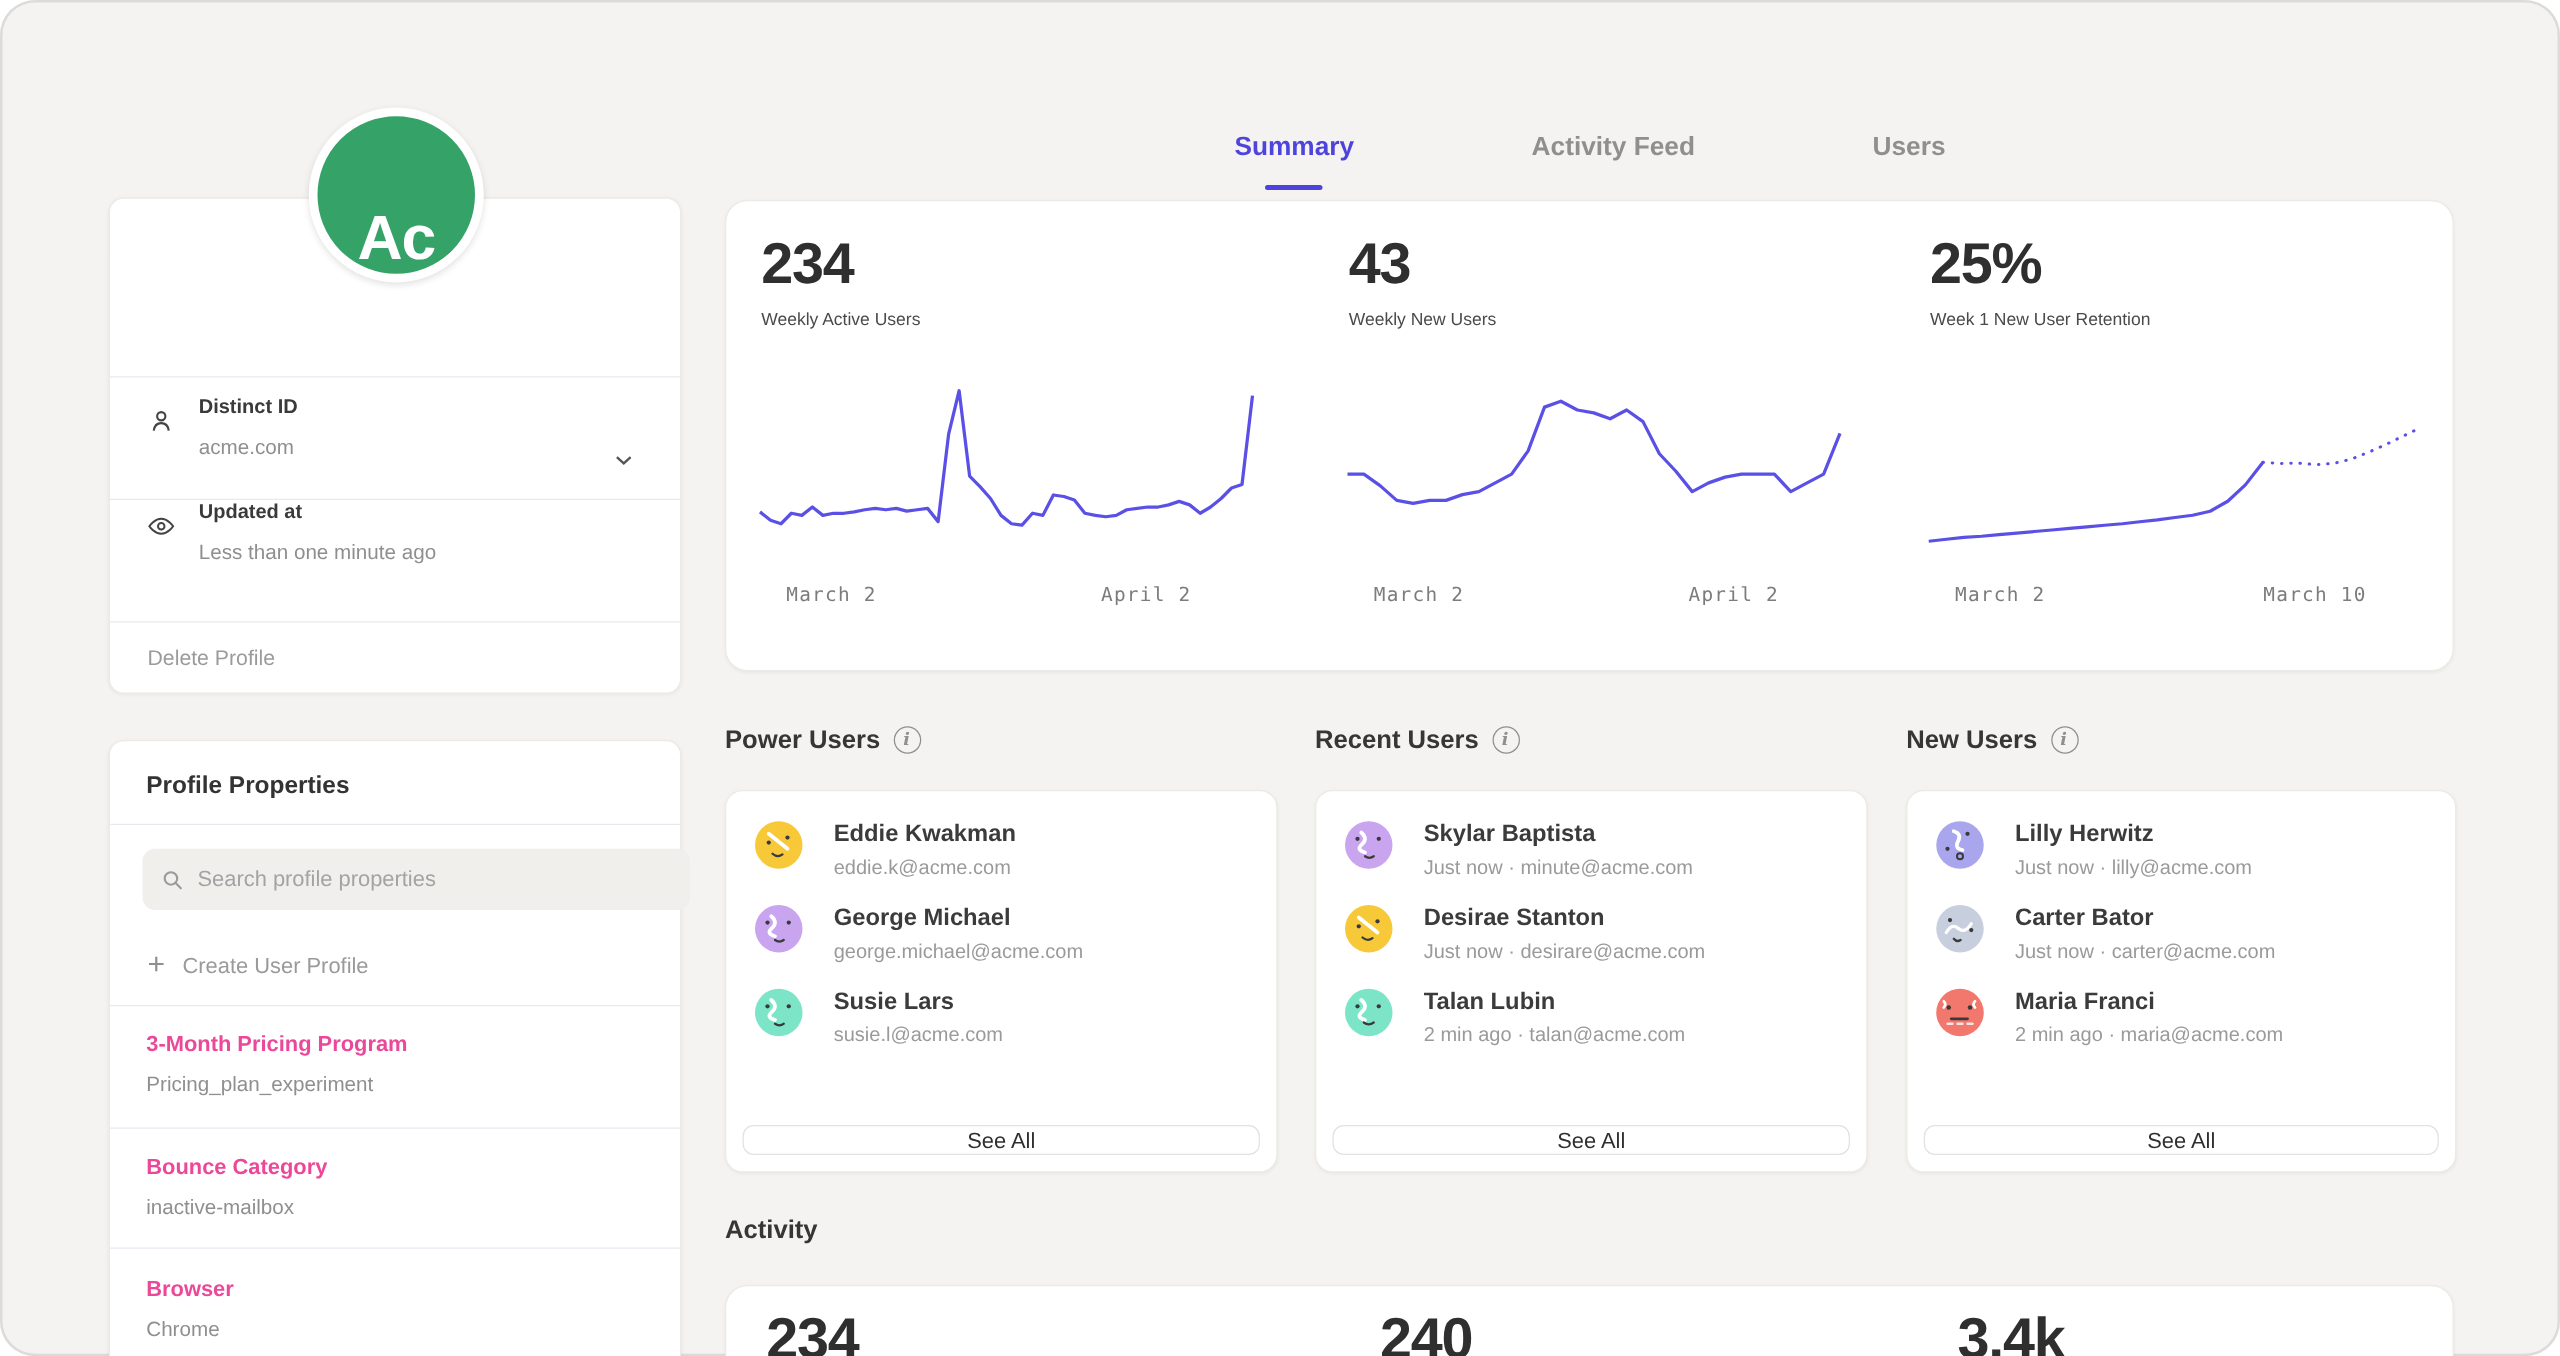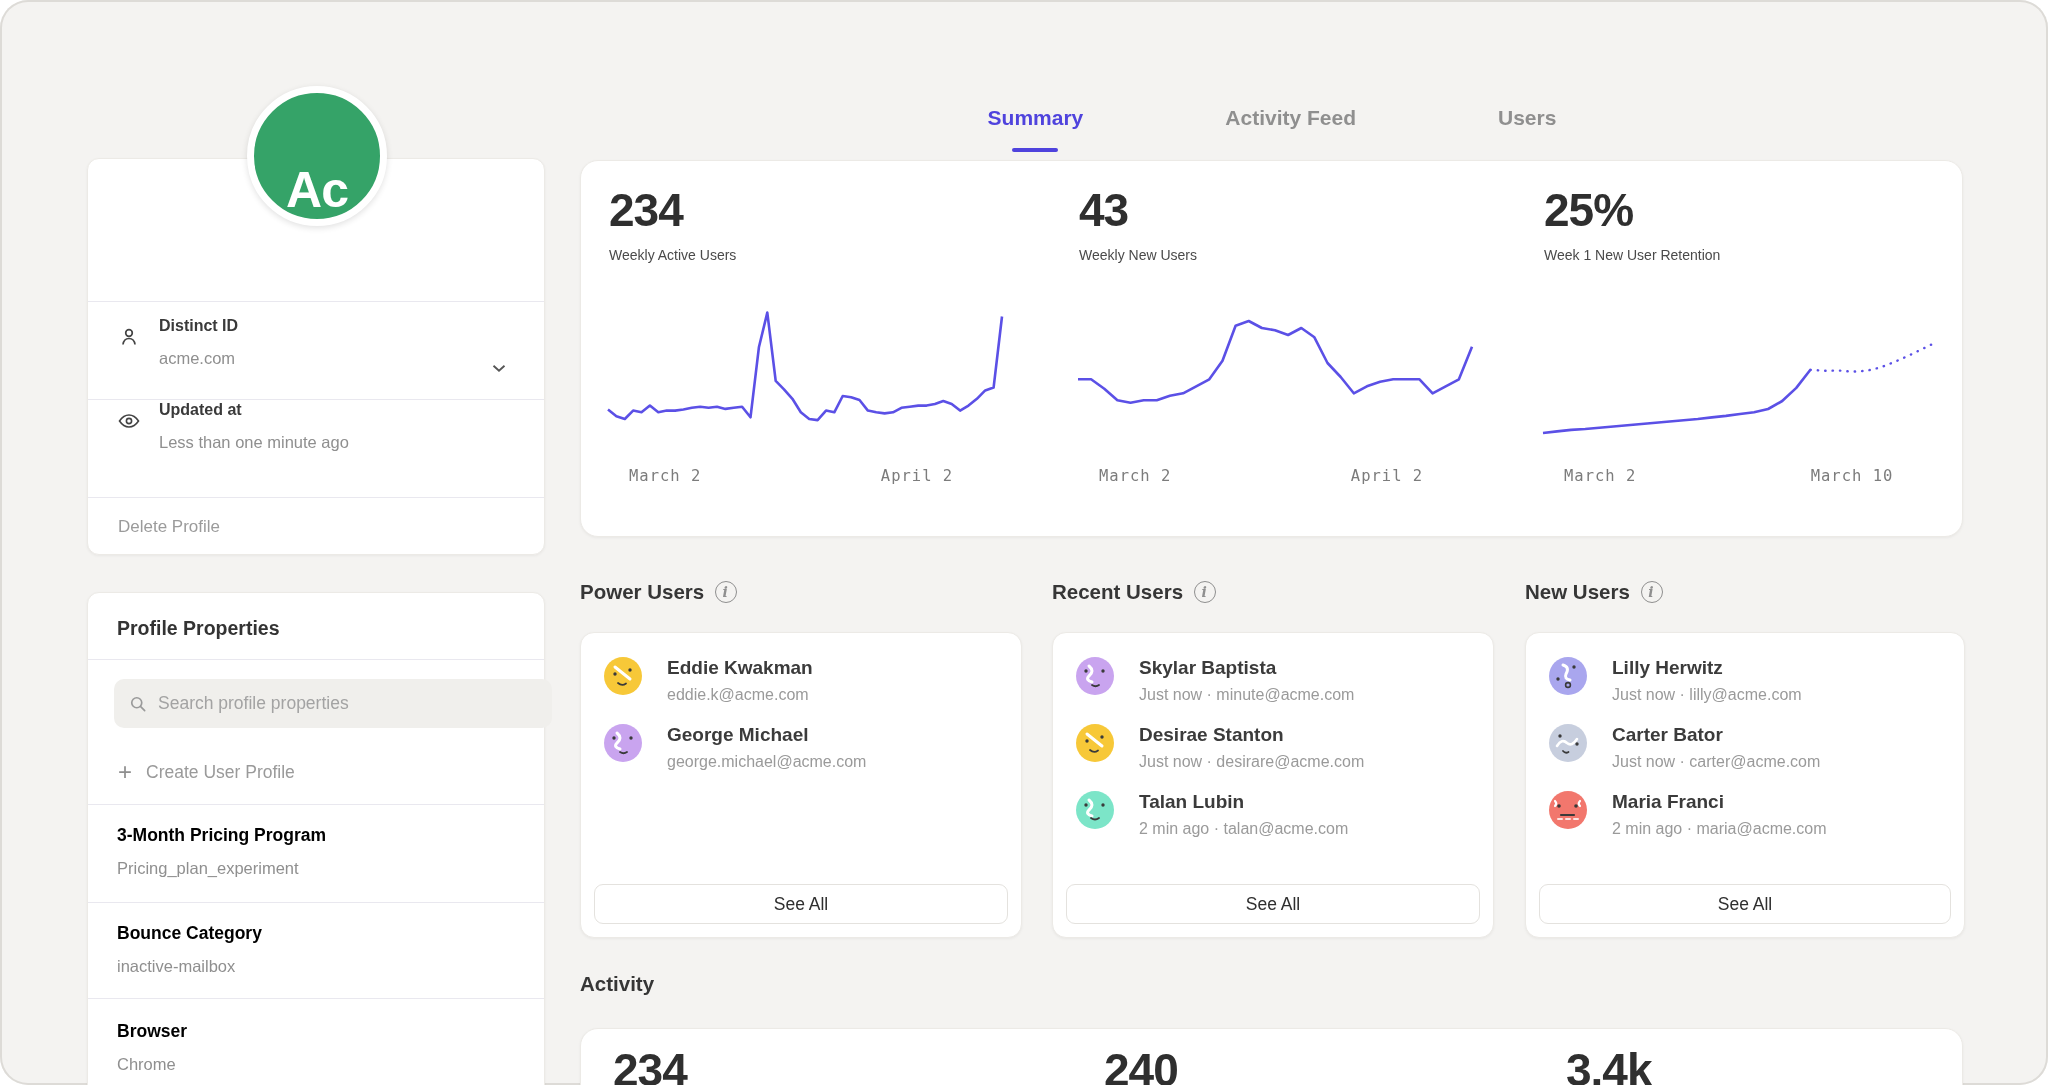--- a/index.html
+++ b/index.html
@@ -33,21 +33,21 @@
   .c2-title { position:absolute; left:29px; top:24px; font-size:19.5px; font-weight:700; color:#333; }
   .searchbox { position:absolute; left:26px; top:86px; width:438px; height:49px;
                background:#f0efec; border-radius:10px; display:flex; align-items:center; }
   .searchbox svg { margin:0 10px 0 14px; width:20px; height:20px; color:#9a9a9a; flex:none; }
   .searchbox input { border:none; outline:none; background:transparent; flex:1;
                      font-size:17.5px; color:#444; font-family:"Liberation Sans",sans-serif; }
   .searchbox input::placeholder { color:#a3a3a3; }
   .create-row { position:absolute; left:30px; top:160px; height:38px; display:flex;
                 align-items:center; color:#9a9a9a; font-size:17.5px; cursor:pointer; }
   .create-row .plus { font-size:24px; font-weight:400; margin-right:14px; line-height:1; color:#8f8f8f; }
-  .prop-name { position:absolute; left:29px; font-size:17.5px; font-weight:700; color:#000000; }
+  .prop-name { position:absolute; left:29px; font-size:17.5px; font-weight:700; color:#ec4899; }
   .prop-value { position:absolute; left:29px; font-size:16.5px; color:#8f8f8f; }
 
   
   .tabs { position:absolute; left:580px; top:106px; width:1384px; height:42px;
           display:flex; justify-content:center; gap:142px; }
   .tab { position:relative; font-size:21px; font-weight:700; color:#8f8f8f; cursor:pointer;
          padding-bottom:14px; }
   .tab.active { color:#4f43dd; }
   .tab.active::after { content:""; position:absolute; left:50%; transform:translateX(-50%);
           bottom:-4px; width:46px; height:4.5px; border-radius:3px; background:#4f43dd; }
@@ -70,21 +70,21 @@
   .info-ic { width:22px; height:22px; border:1.6px solid #8f8f8f; border-radius:50%;
              color:#8f8f8f; font-family:"DejaVu Serif", serif; font-style:italic;
              font-size:14px; display:flex; align-items:center; justify-content:center;
              cursor:pointer; padding-right:2px; }
   .ucard { top:632px; height:306px; border-radius:14px; }
   .urow { position:absolute; left:23px; right:20px; height:58px; }
   .uav { position:absolute; left:0; top:2px; width:38px; height:38px; border-radius:50%; overflow:hidden; }
   .uav svg { width:100%; height:100%; display:block; }
   .uname { position:absolute; left:63px; top:2px; font-size:19px; font-weight:700; color:#3b3b3b; }
   .umeta { position:absolute; left:63px; top:31px; font-size:16px; color:#9a9a9a; }
-  .see-all { position:absolute; left:13px; right:13px; bottom:13px; height:40px;
+  .see-all { position:absolute; left:13px; right:13px; bottom:13px; height:24px;
              background:#fff; border:1.5px solid #e4e2de; border-radius:9px;
              display:flex; align-items:center; justify-content:center;
              font-size:17.5px; color:#2f2f2f; cursor:pointer; }
 
   
   .act-head { position:absolute; left:580px; top:972px; font-size:20.5px; font-weight:700; color:#363636; }
   .act-card { left:580px; top:1028px; width:1383px; height:180px; border-radius:18px; }
   .act-num { position:absolute; top:14px; font-size:46px; font-weight:700; color:#2f2f2f;
              letter-spacing:-1px; }
 </style>
@@ -223,20 +223,32 @@
           <svg viewBox="0 0 38 38">
             <path d="M13 9 q6 5 0 10 q-4 4 3 6" stroke="#fff" stroke-width="3" stroke-linecap="round" fill="none"></path>
             <circle cx="10" cy="14" r="1.7" fill="#3a3a3a"></circle>
             <circle cx="27" cy="14" r="1.7" fill="#3a3a3a"></circle>
             <path d="M16 28 q3.5 2.5 7 0" stroke="#3a3a3a" stroke-width="1.8" fill="none" stroke-linecap="round"></path>
           </svg>
         </span>
       <span class="uname">George Michael</span>
       <span class="umeta">george.michael@acme.com</span>
     </div>
+    <div class="urow" style="top:156px">
+      <span class="uav" style="background: rgb(124, 229, 200);">
+          <svg viewBox="0 0 38 38">
+            <path d="M13 9 q6 5 0 10 q-4 4 3 6" stroke="#fff" stroke-width="3" stroke-linecap="round" fill="none"></path>
+            <circle cx="10" cy="14" r="1.7" fill="#3a3a3a"></circle>
+            <circle cx="27" cy="14" r="1.7" fill="#3a3a3a"></circle>
+            <path d="M16 28 q3.5 2.5 7 0" stroke="#3a3a3a" stroke-width="1.8" fill="none" stroke-linecap="round"></path>
+          </svg>
+        </span>
+      <span class="uname">Susie Lars</span>
+      <span class="umeta">susie.l@acme.com</span>
+    </div>
     <div class="see-all">See All</div>
   </div>
 
   <div class="card ucard" style="left:1052px; width:442px">
     <div class="urow" style="top:22px">
       <span class="uav" style="background: rgb(201, 164, 239);">
           <svg viewBox="0 0 38 38">
             <path d="M13 9 q6 5 0 10 q-4 4 3 6" stroke="#fff" stroke-width="3" stroke-linecap="round" fill="none"></path>
             <circle cx="10" cy="14" r="1.7" fill="#3a3a3a"></circle>
             <circle cx="27" cy="14" r="1.7" fill="#3a3a3a"></circle>

